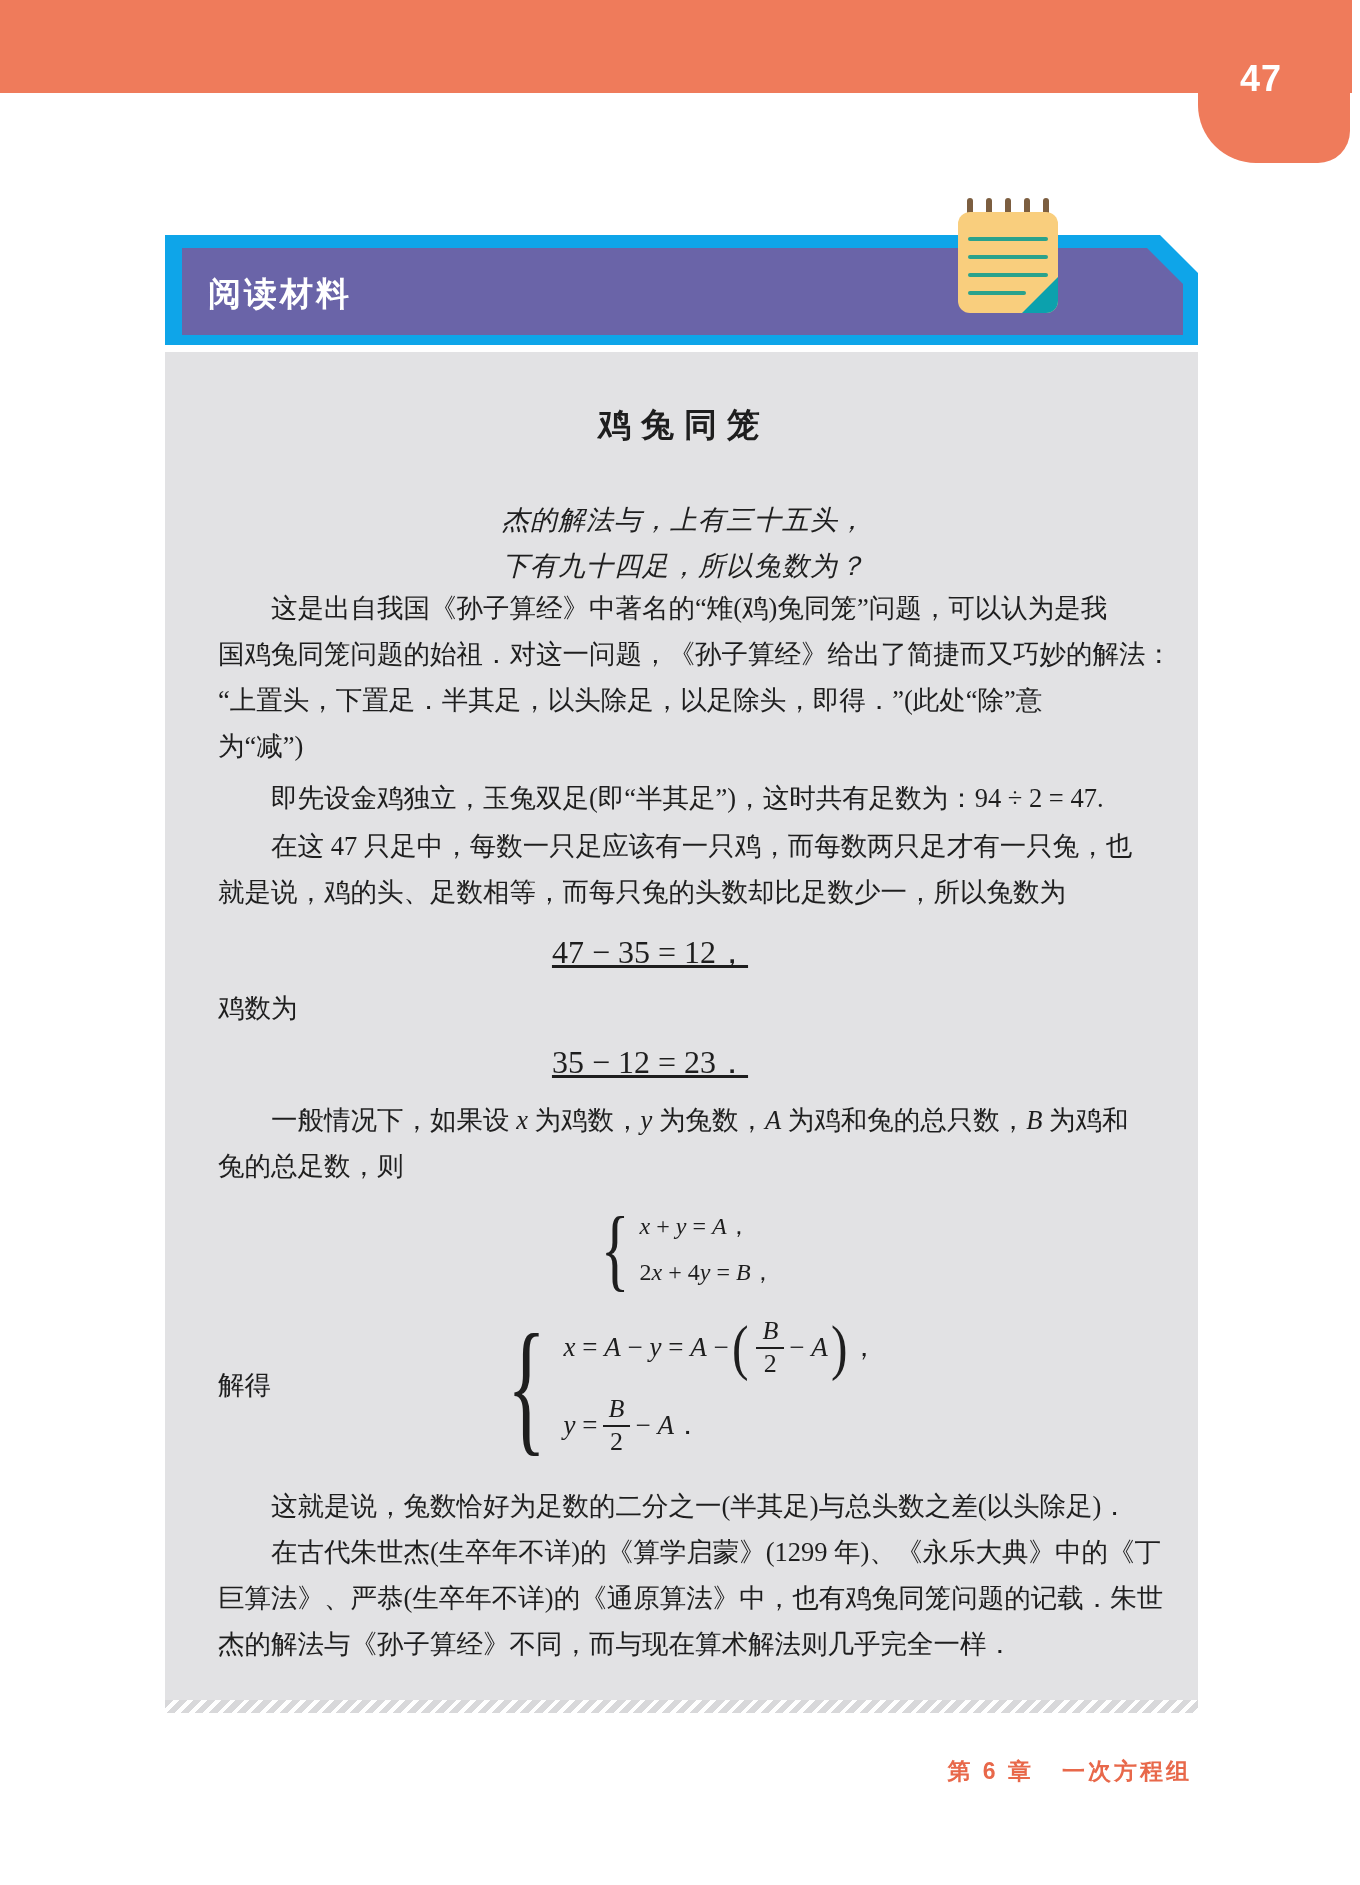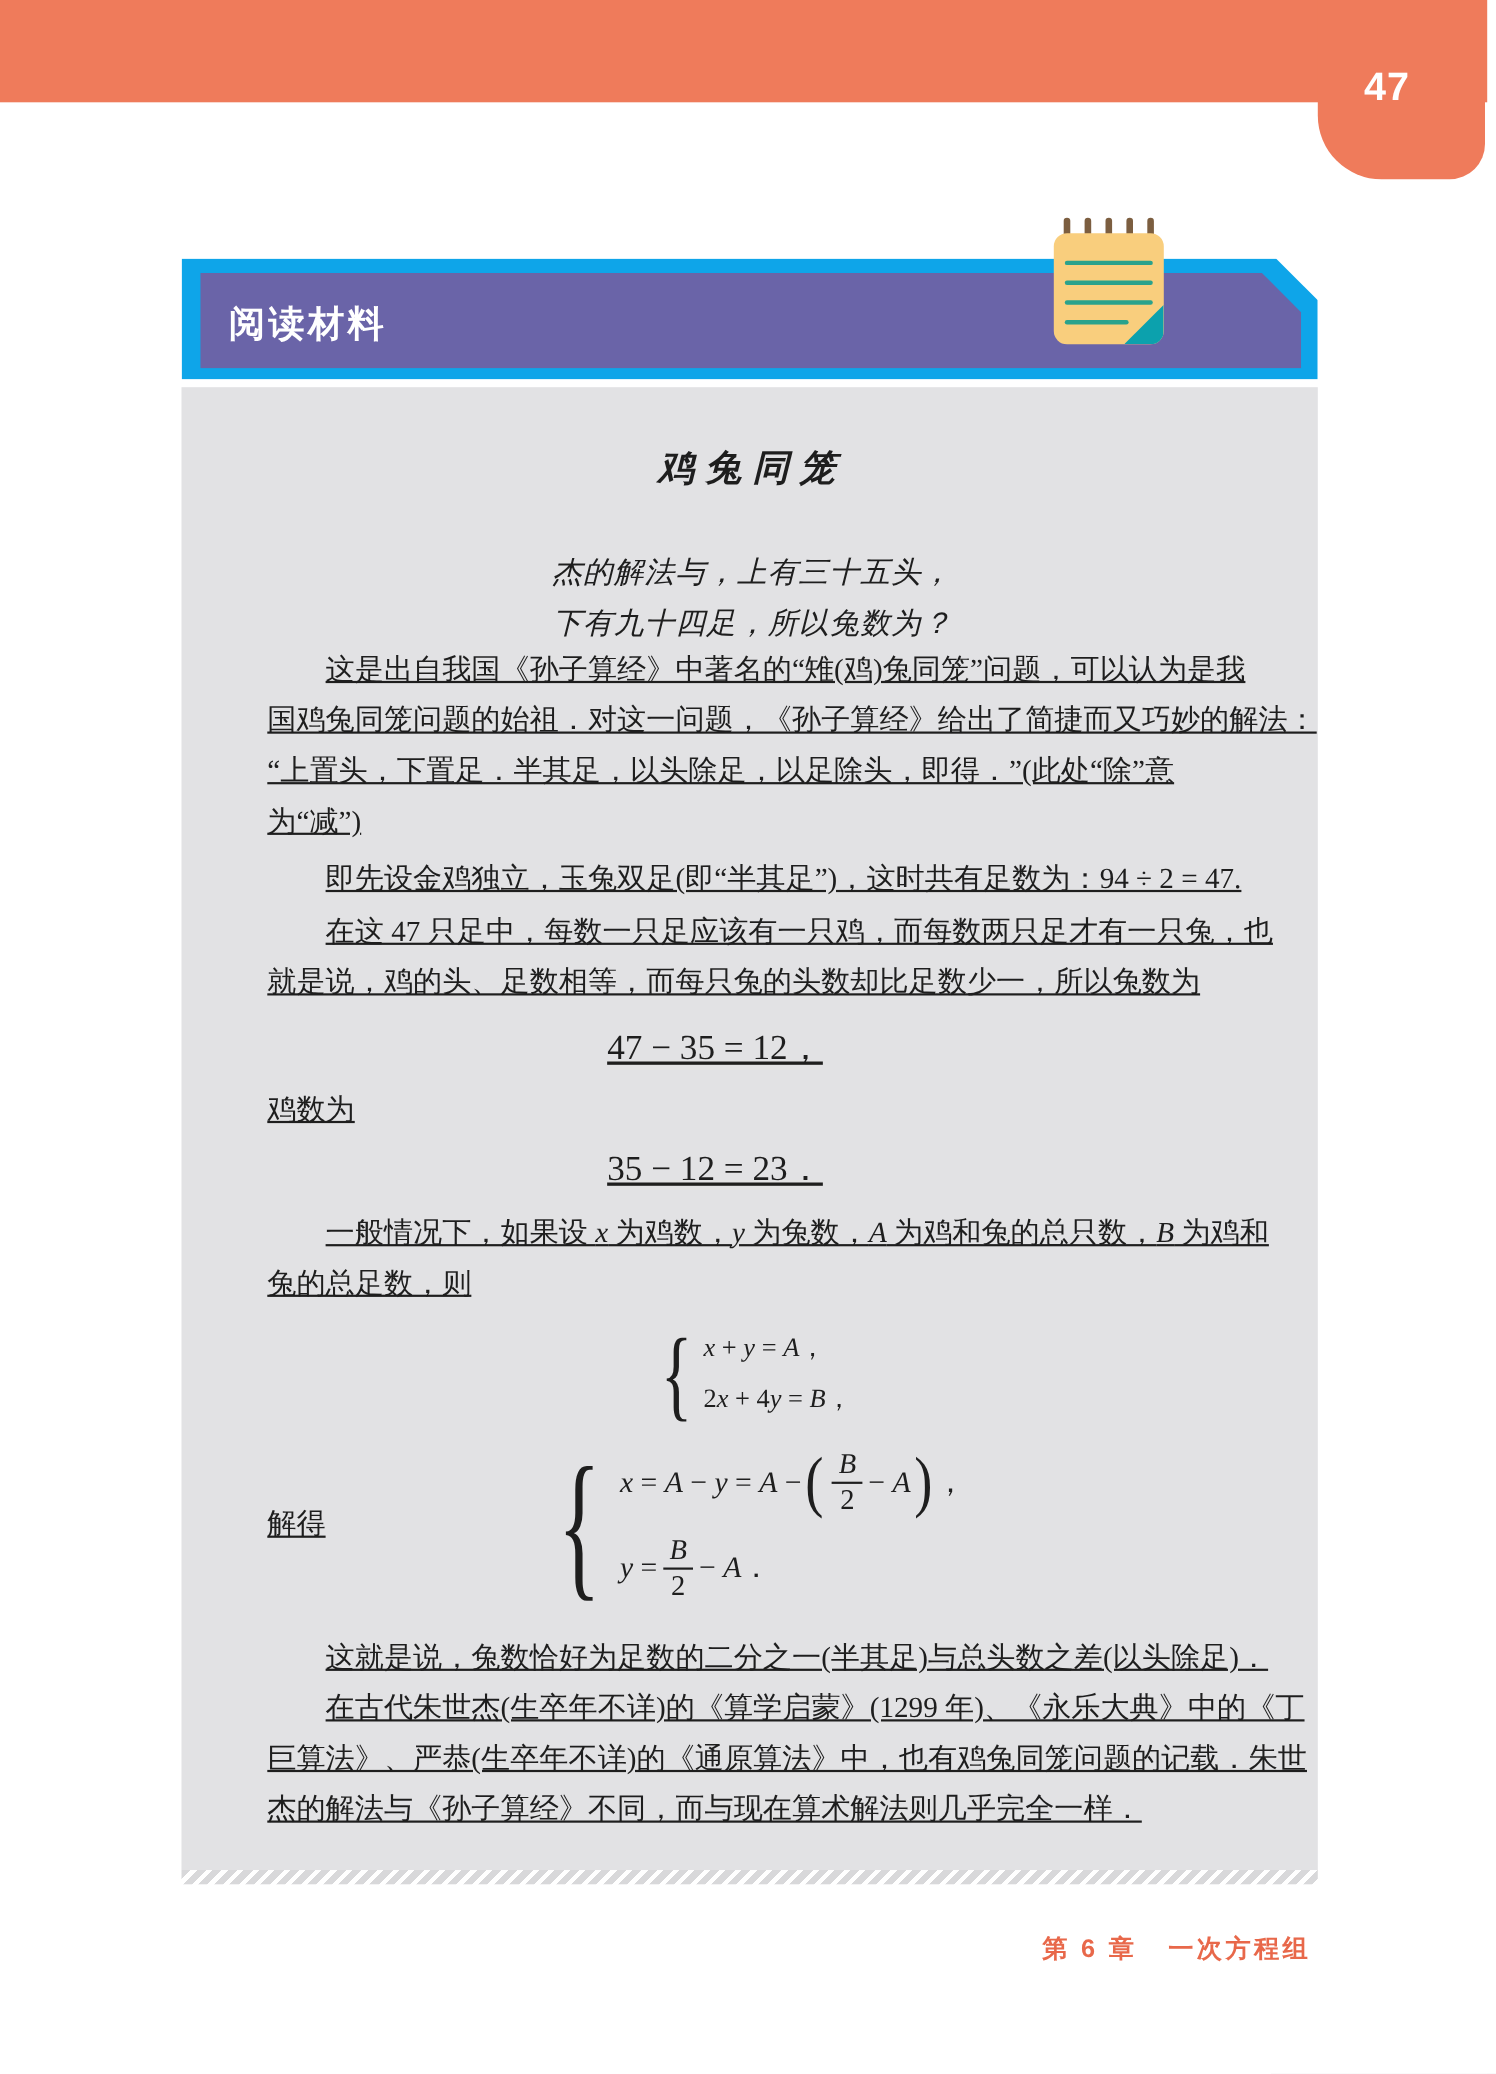--- a/index.html
+++ b/index.html
@@ -35,26 +35,26 @@
   .fold{position:absolute;right:0;bottom:0;width:36px;height:36px;background:#0ca1ad;
         -webkit-clip-path:polygon(100% 0,100% 100%,0 100%);clip-path:polygon(100% 0,100% 100%,0 100%);}
 
   
   .content-box{position:absolute;left:165px;top:352px;width:1033px;height:1348px;background:#e2e2e4;}
   .stripes{position:absolute;left:165px;top:1700px;width:1033px;height:13px;
            background:repeating-linear-gradient(135deg,#d8d8da 0 6px,#ffffff 6px 10px);}
 
   
   .title{position:absolute;left:225px;top:405px;width:918px;height:40px;line-height:40px;text-align:center;
-         font-family:"Liberation Sans","DejaVu Sans",sans-serif;font-weight:bold;font-size:33px;letter-spacing:10px;font-style:italic;}
+         font-family:"Liberation Sans","DejaVu Sans",sans-serif;font-weight:bold;font-size:33px;letter-spacing:10px;}
   .poem{position:absolute;left:225px;width:918px;height:46px;line-height:46px;text-align:center;
         font-style:italic;font-size:27px;letter-spacing:1px;}
   .pm1{top:497px;} .pm2{top:543px;}
 
-  .bl{position:absolute;left:243px;width:918px;height:46px;line-height:46px;font-size:26.5px;white-space:nowrap;text-decoration:underline;}
+  .bl{position:absolute;left:218px;width:918px;height:46px;line-height:46px;font-size:26.5px;white-space:nowrap;}
   .ind{text-indent:53px;}
 
   .eq{position:absolute;left:225px;width:850px;height:46px;line-height:46px;text-align:center;font-size:32px;text-decoration:underline;}
 
   .sys{position:absolute;left:225px;width:918px;display:flex;justify-content:center;align-items:center;}
   .brace{font-family:"Liberation Serif",serif;font-weight:300;display:inline-block;}
   .brace1{font-size:92px;transform:scaleX(.65);line-height:1;}
   .brace2{font-size:148px;transform:scaleX(.55);line-height:1;}
   .sys-col{display:flex;flex-direction:column;margin-left:2px;}
   .sl{height:46px;line-height:46px;font-size:24px;white-space:nowrap;}

